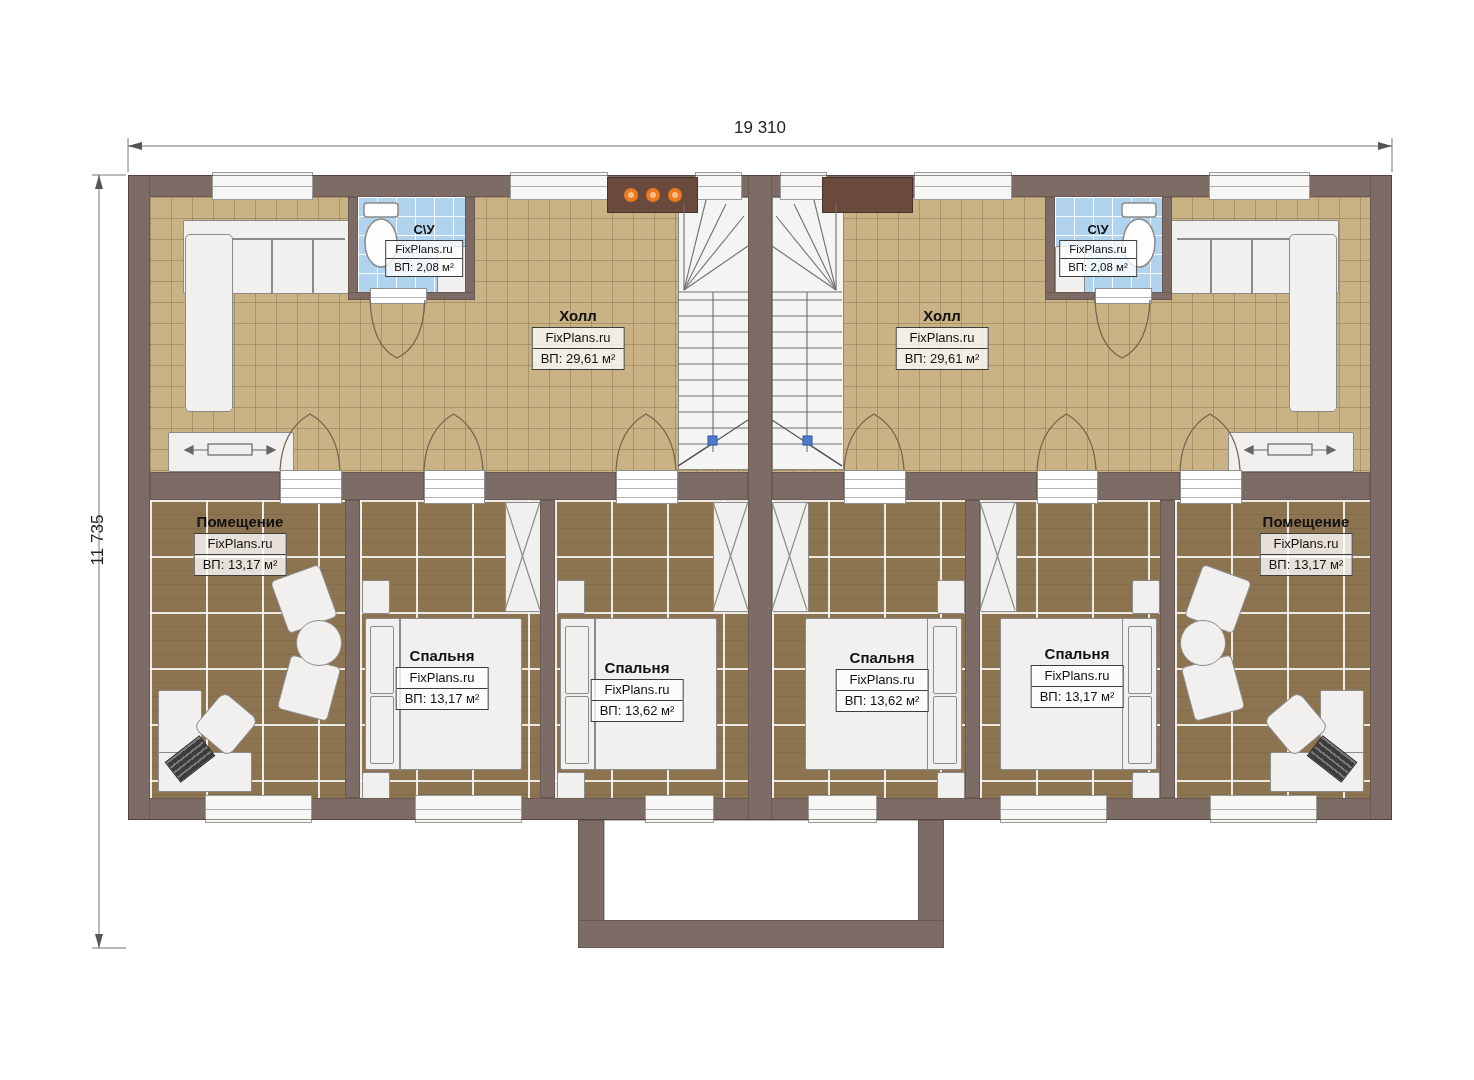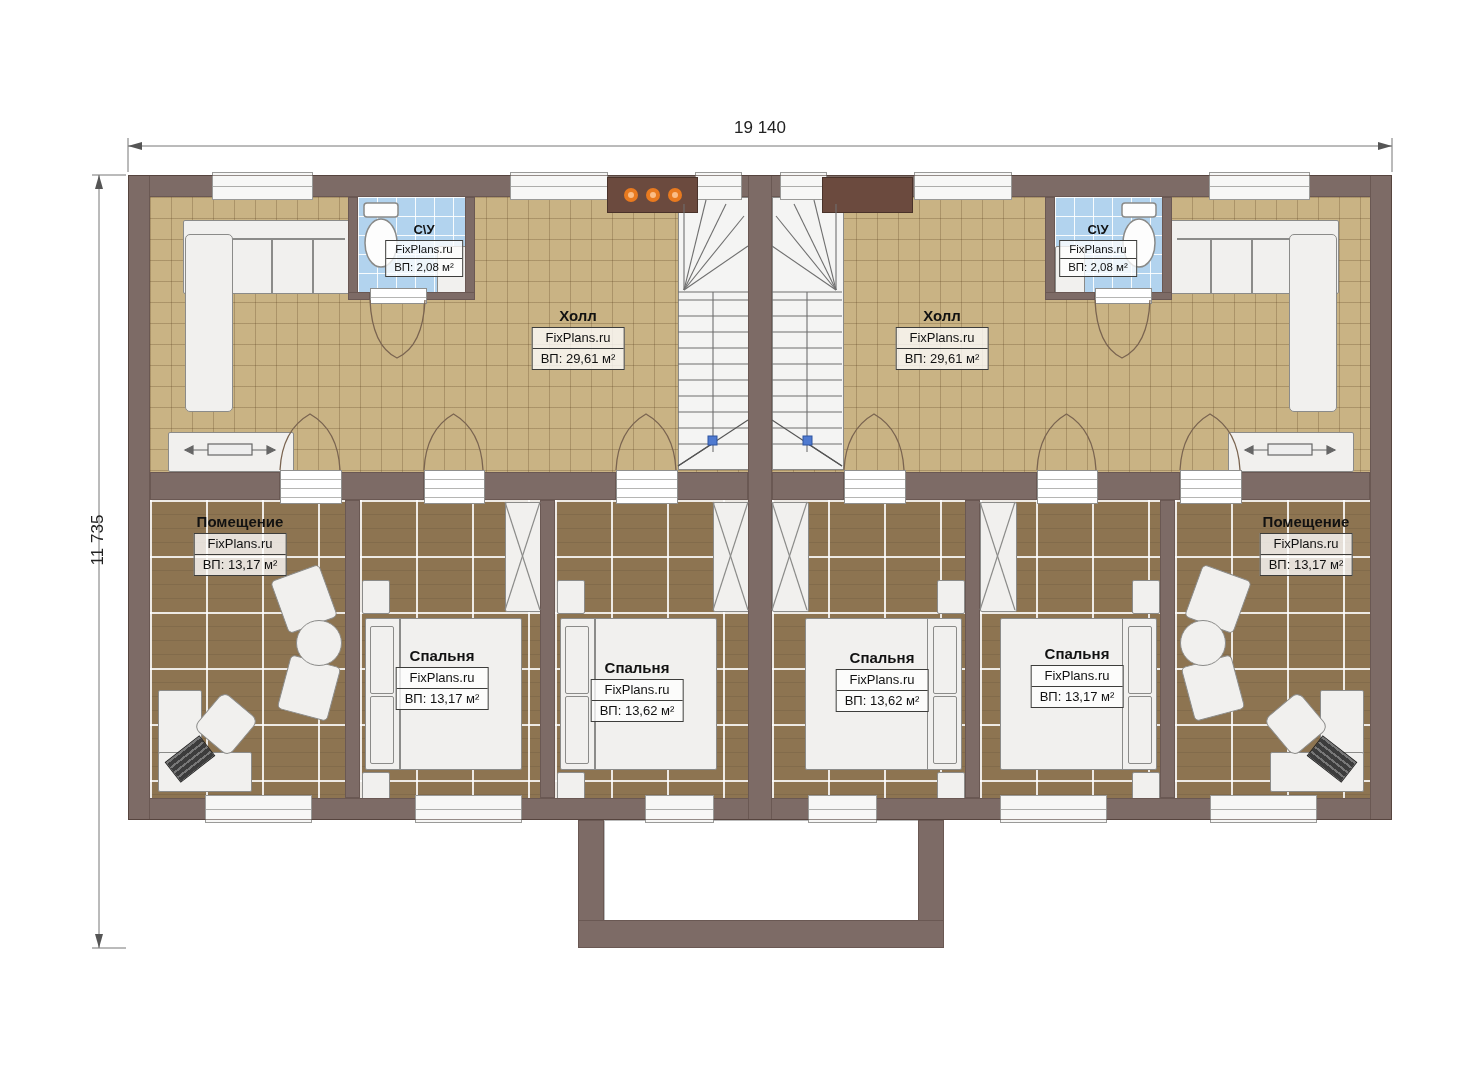--- a/index.html
+++ b/index.html
@@ -297,21 +297,21 @@
         <circle cx="631" cy="195" r="3" fill="#fbbd86"></circle>
       <circle cx="653" cy="195" r="7" fill="#e97a1f"></circle>
         <circle cx="653" cy="195" r="3" fill="#fbbd86"></circle>
       <circle cx="675" cy="195" r="7" fill="#e97a1f"></circle>
         <circle cx="675" cy="195" r="3" fill="#fbbd86"></circle>
     </g>
 
     <rect x="128.5" y="175.5" width="1263" height="644" fill="none" stroke="rgba(70,52,46,.55)"></rect>
   </svg>
 
-  <div class="dim-label" style="left:700px;top:118px;width:120px;">19 140</div>
+  <div class="dim-label" style="left:700px;top:118px;width:120px;">19 310</div>
   <div class="dim-label" style="left:38px;top:530px;width:120px;transform:rotate(-90deg);">11 735</div>
 
   <div class="room-label" style="left:578px;top:306px;">
     <div class="rl-name">Холл</div>
     <div class="rl-box">
       <div class="rl-wm">FixPlans.ru</div>
       <div class="rl-area">ВП: 29,61 м²</div>
     </div>
   </div>
   <div class="room-label" style="left:942px;top:306px;">

